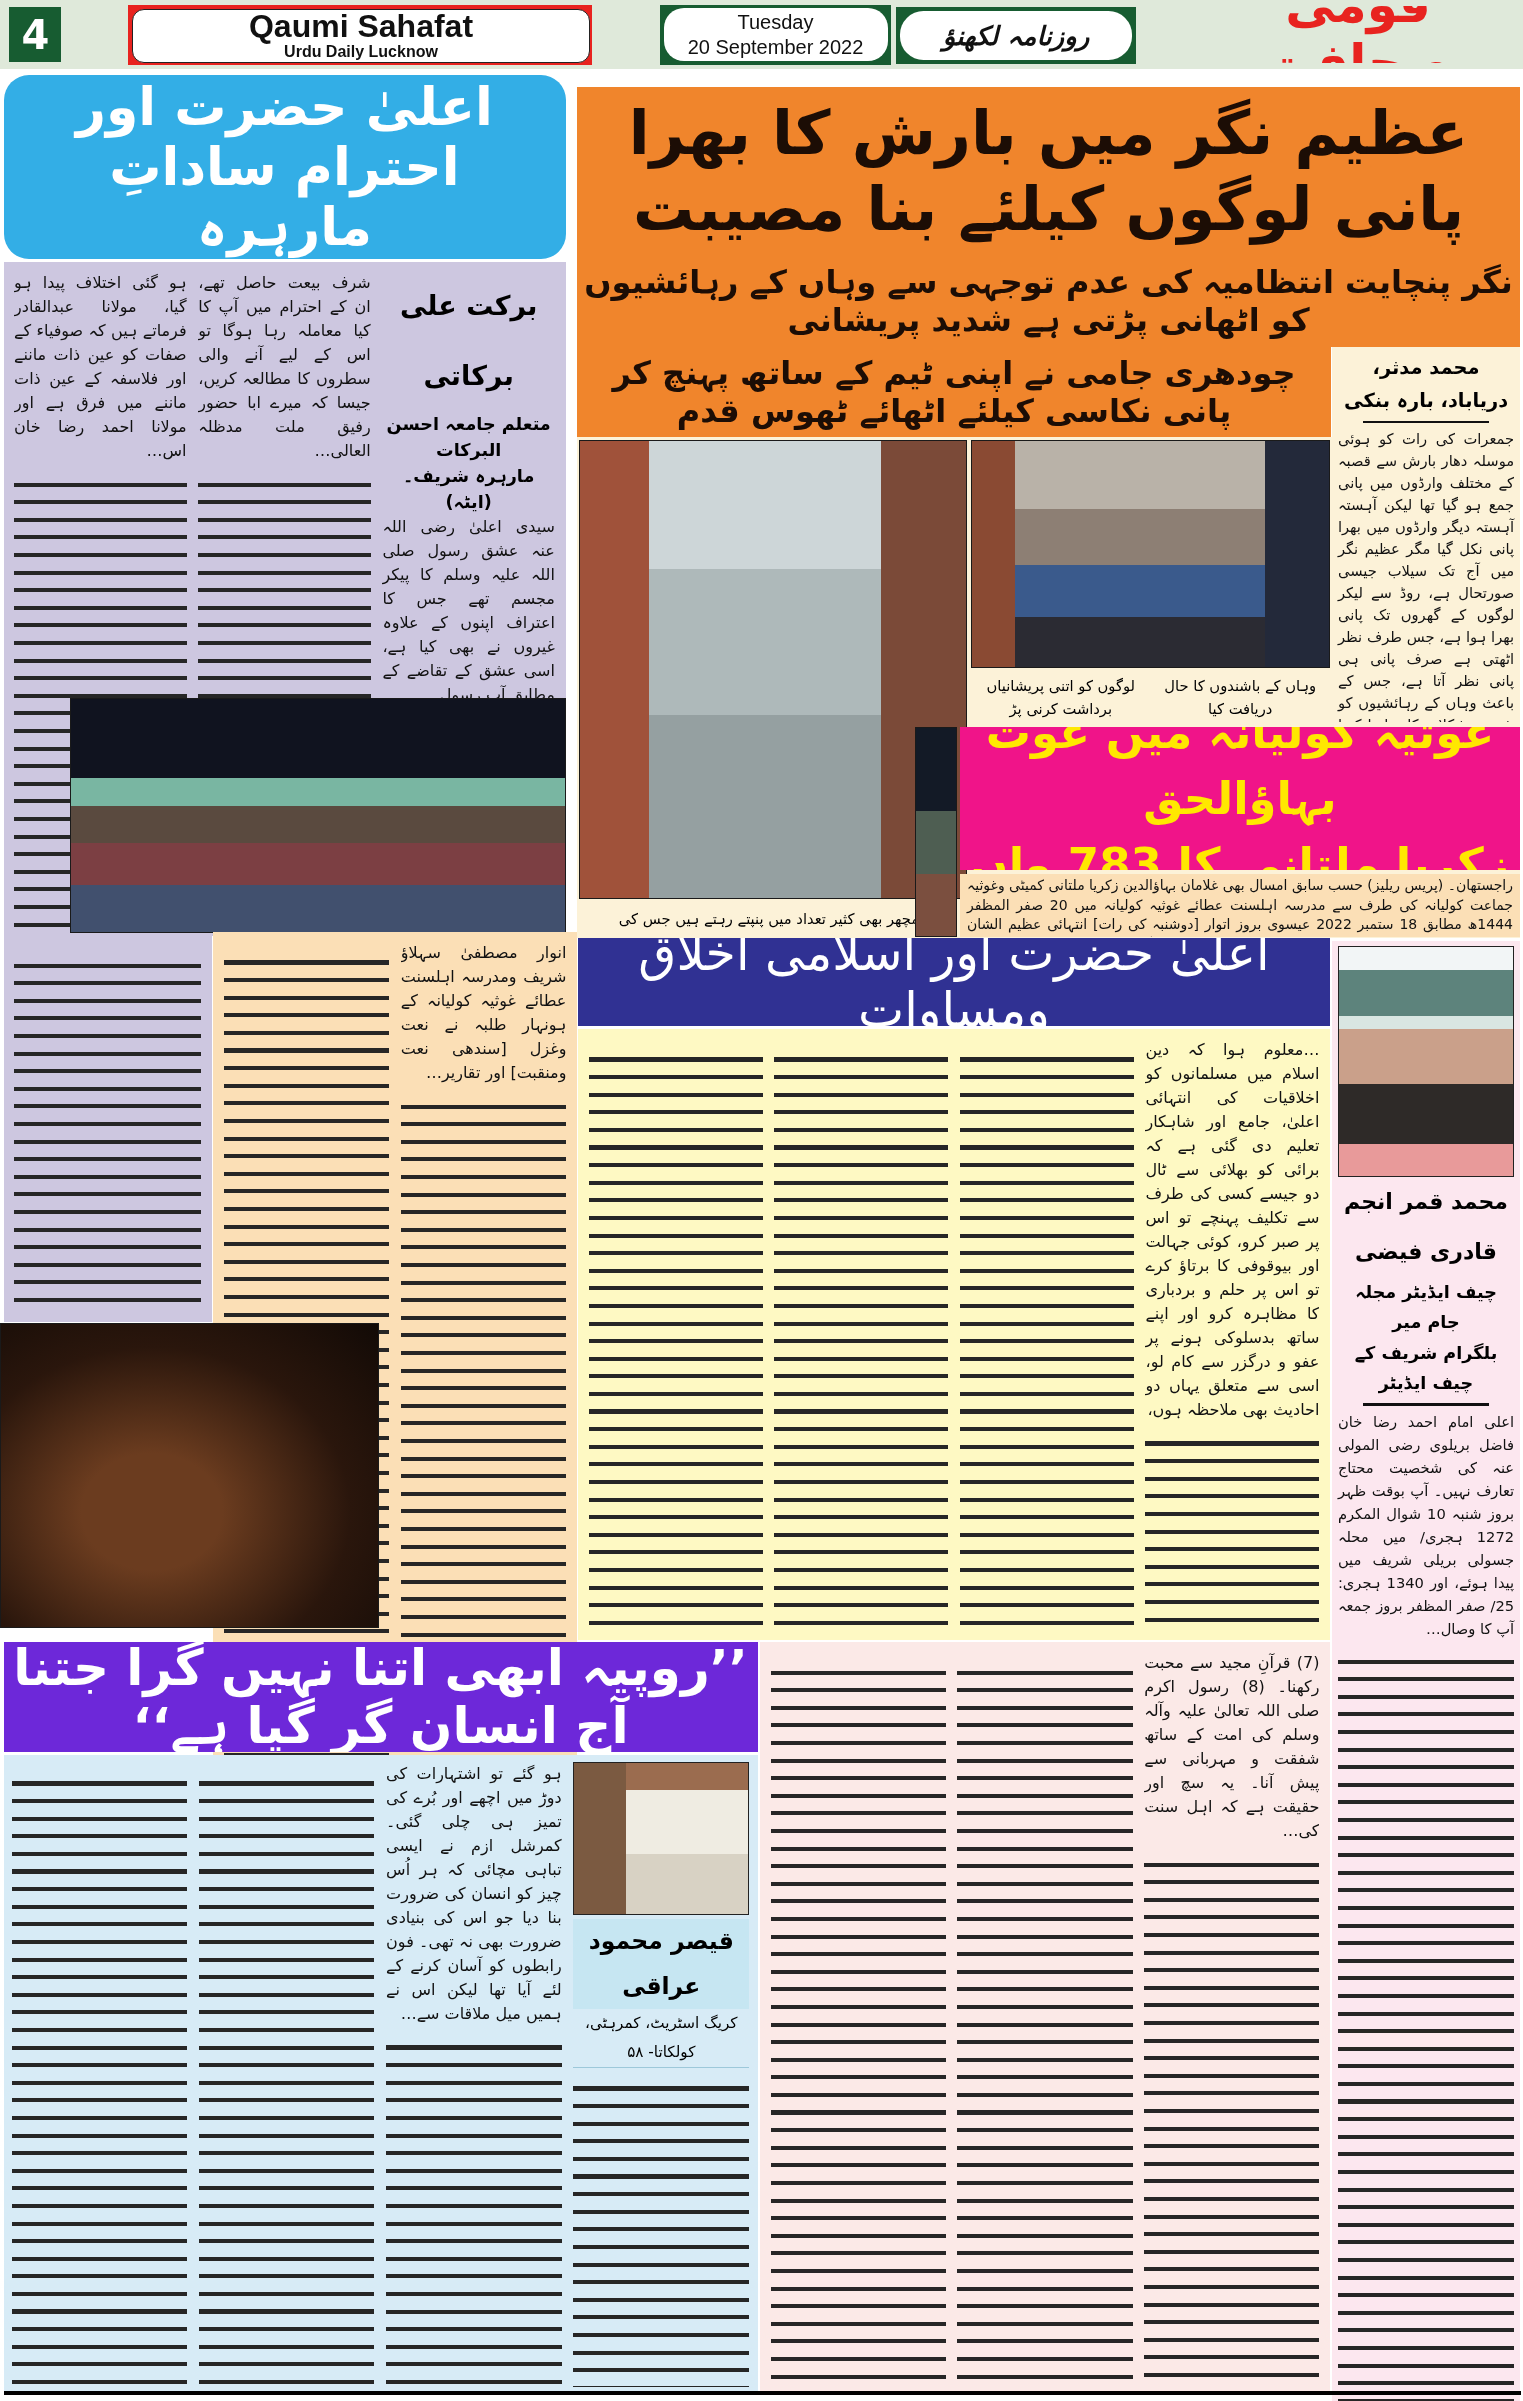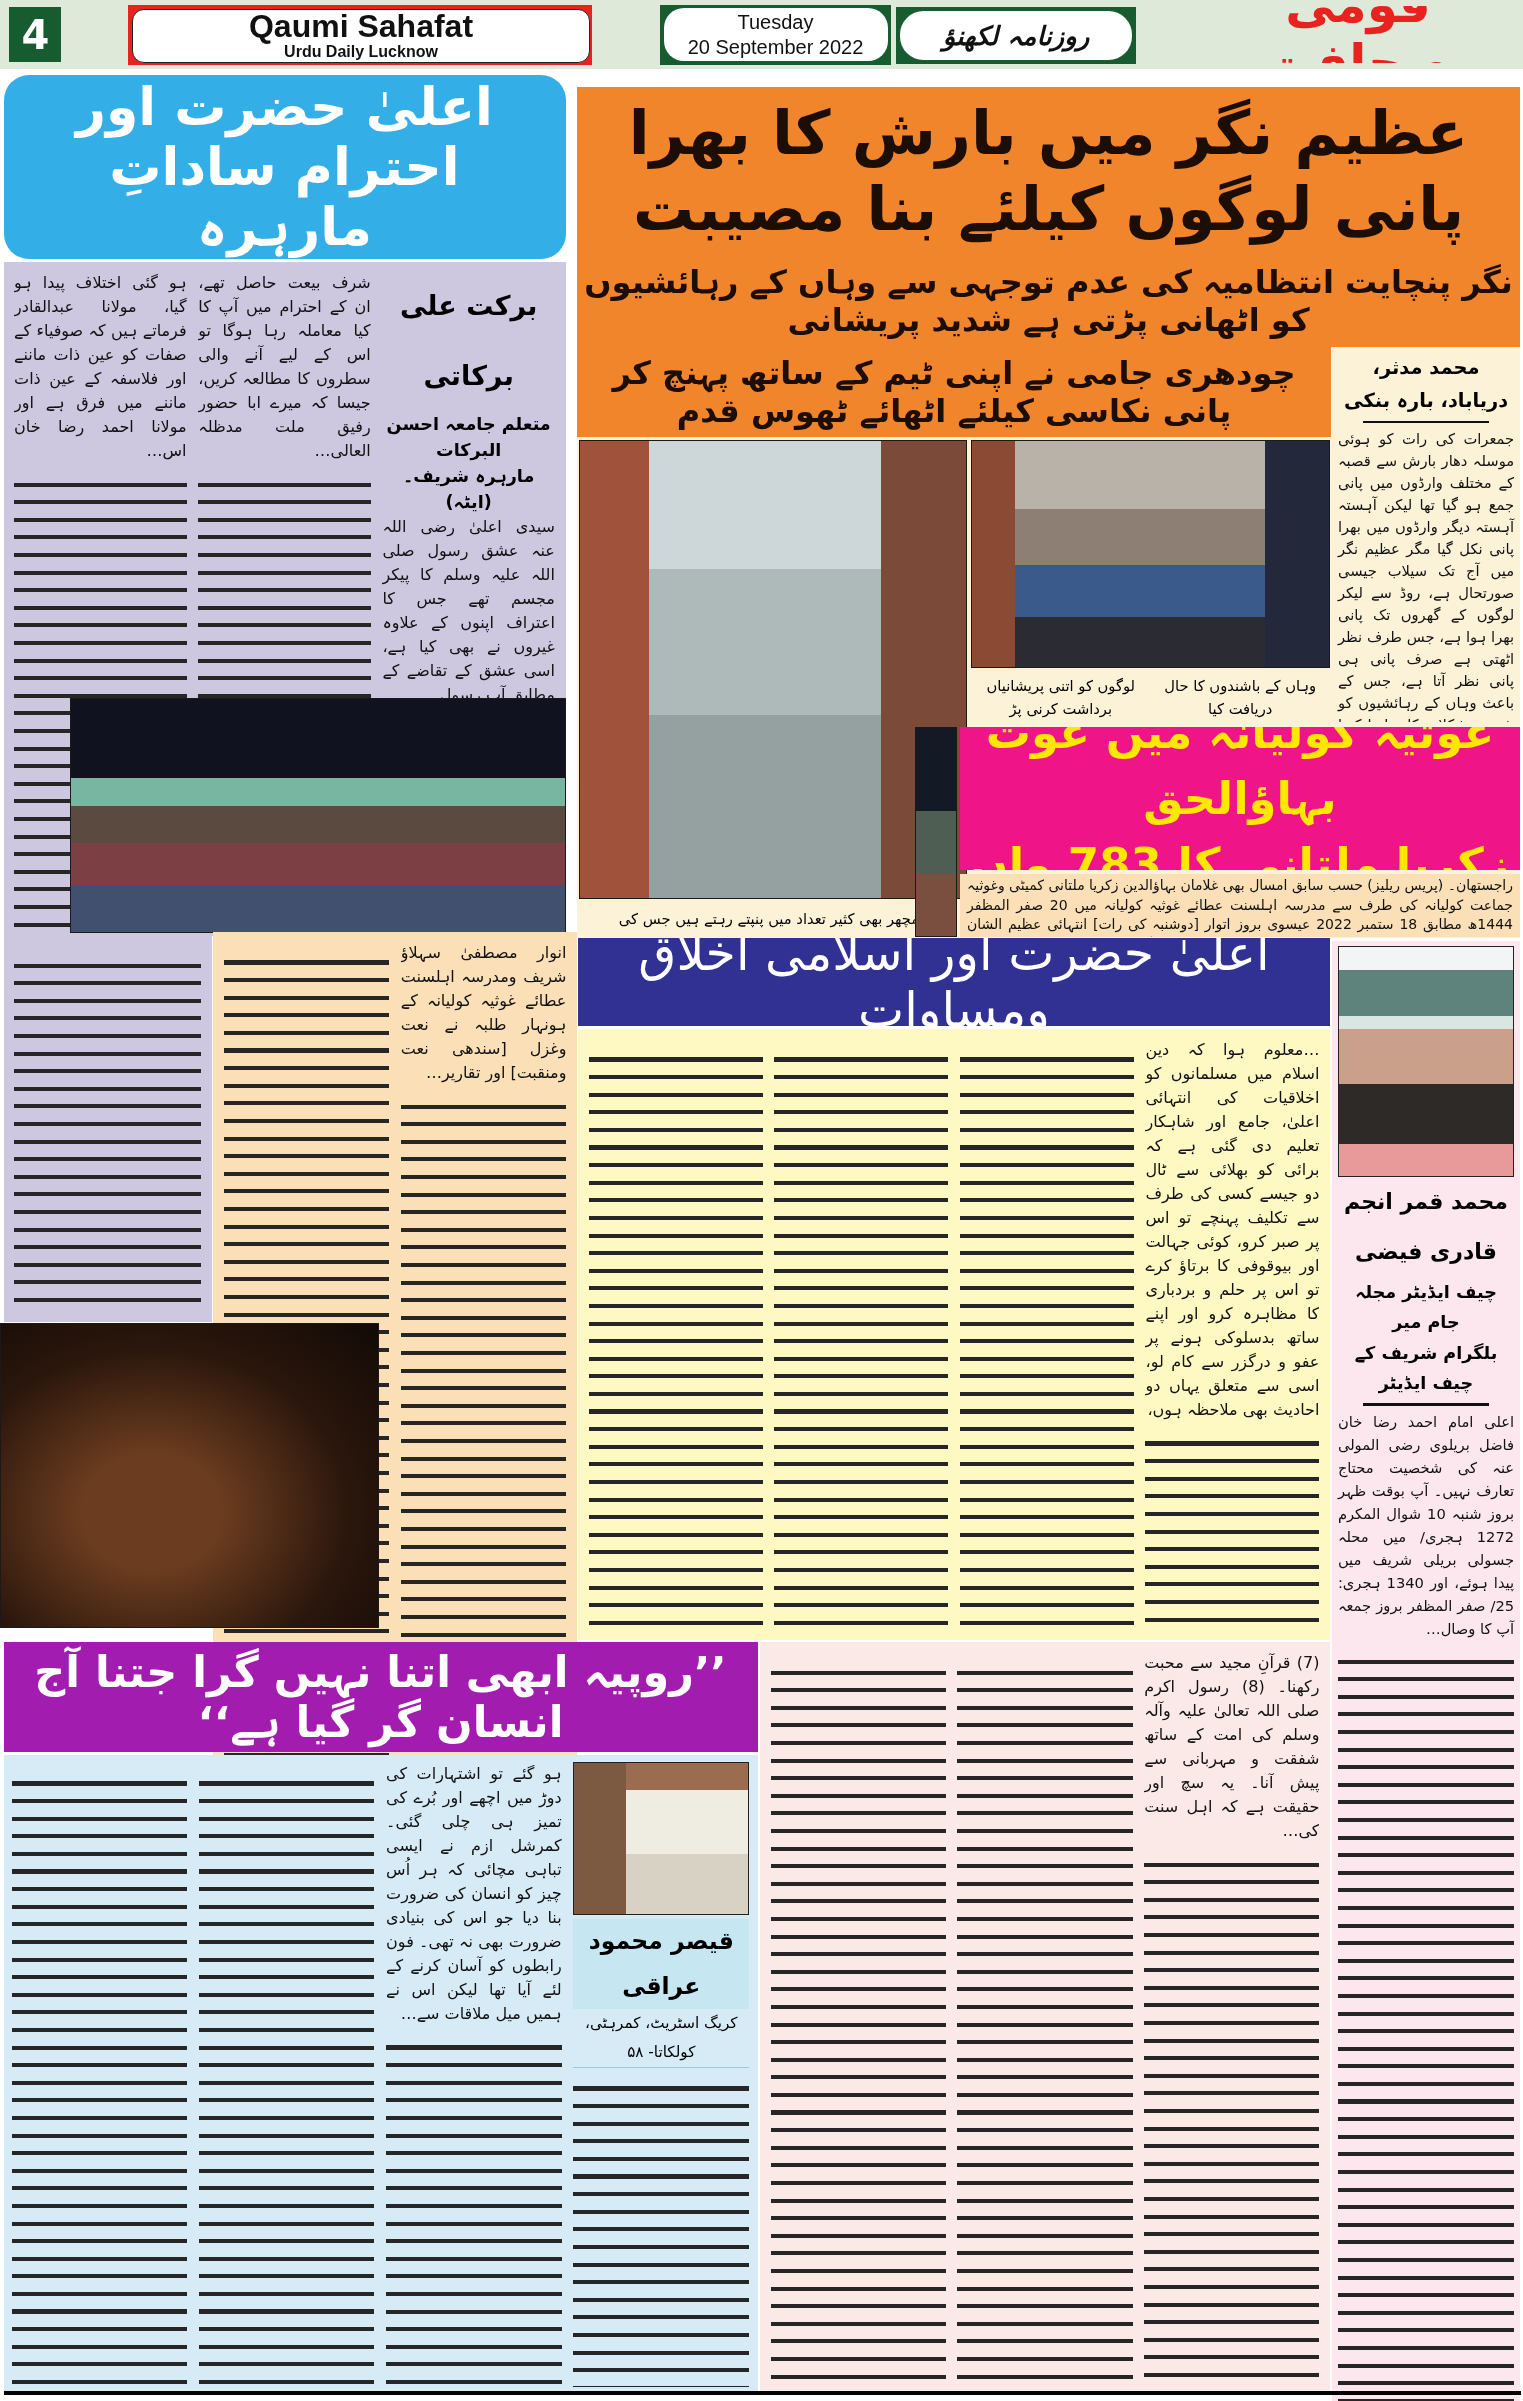--- a/index.html
+++ b/index.html
@@ -79,22 +79,22 @@
   #mid-body2{left:760px;top:1642px;width:570px;height:752px;background:#fbe9e7;}
   
   #right-col{left:1332px;top:941px;width:188px;height:1778px;background:#fce7ef;padding:4.7px 5.9px;
              display:flex;flex-direction:column;}
   #portrait-q{width:174px;height:229px;border:1.8px solid #222;align-self:center;
       background:linear-gradient(180deg,#f2f5f6 0 10%,#5d837c 10% 30%,#d9e6e2 30% 36%,#caa08a 36% 60%,#2e2a28 60% 86%,#e89a9a 86% 100%);}
   #q-name{font-size:22px;font-weight:bold;text-align:center;line-height:50px;direction:rtl;}
   #q-title{font-size:17.6px;font-weight:bold;text-align:center;line-height:30.5px;direction:rtl;}
   #right-col .snippet{font-size:14.7px;line-height:23px;}
   
-  #red-head{left:3.5px;top:1642px;width:754px;height:110px;background:#a21caf;color:#fff;
-            font-size:43px;font-weight:bold;}
+  #red-head{left:3.5px;top:1642px;width:754px;height:110px;background:#6d28d9;color:#fff;
+            font-size:50px;font-weight:bold;}
   #red-body{left:3.5px;top:1755px;width:754px;height:639px;background:#d7ebf6;}
   #red-body .colwrap{padding:7px 8.2px;}
   .kcol{flex:0 0 176px;display:flex;flex-direction:column;}
   #portrait-k{width:174px;height:151px;border:1.8px solid #222;
       background:linear-gradient(90deg,#7b5a41 0 30%,rgba(0,0,0,0) 30% 100%),
                  linear-gradient(180deg,#9b6c4f 0 18%,#efece2 18% 60%,#d8d2c4 60% 100%);}
   #k-name{background:#c6e6f2;font-size:23.5px;font-weight:bold;text-align:center;line-height:45px;direction:rtl;margin-top:3.5px;}
   #k-addr{font-size:15.2px;text-align:center;line-height:29px;direction:rtl;border-bottom:1.8px solid #9dc8da;}
   #bottom-rule{left:3.5px;top:2391px;width:1517px;height:3.5px;background:#000;}
 </style>

